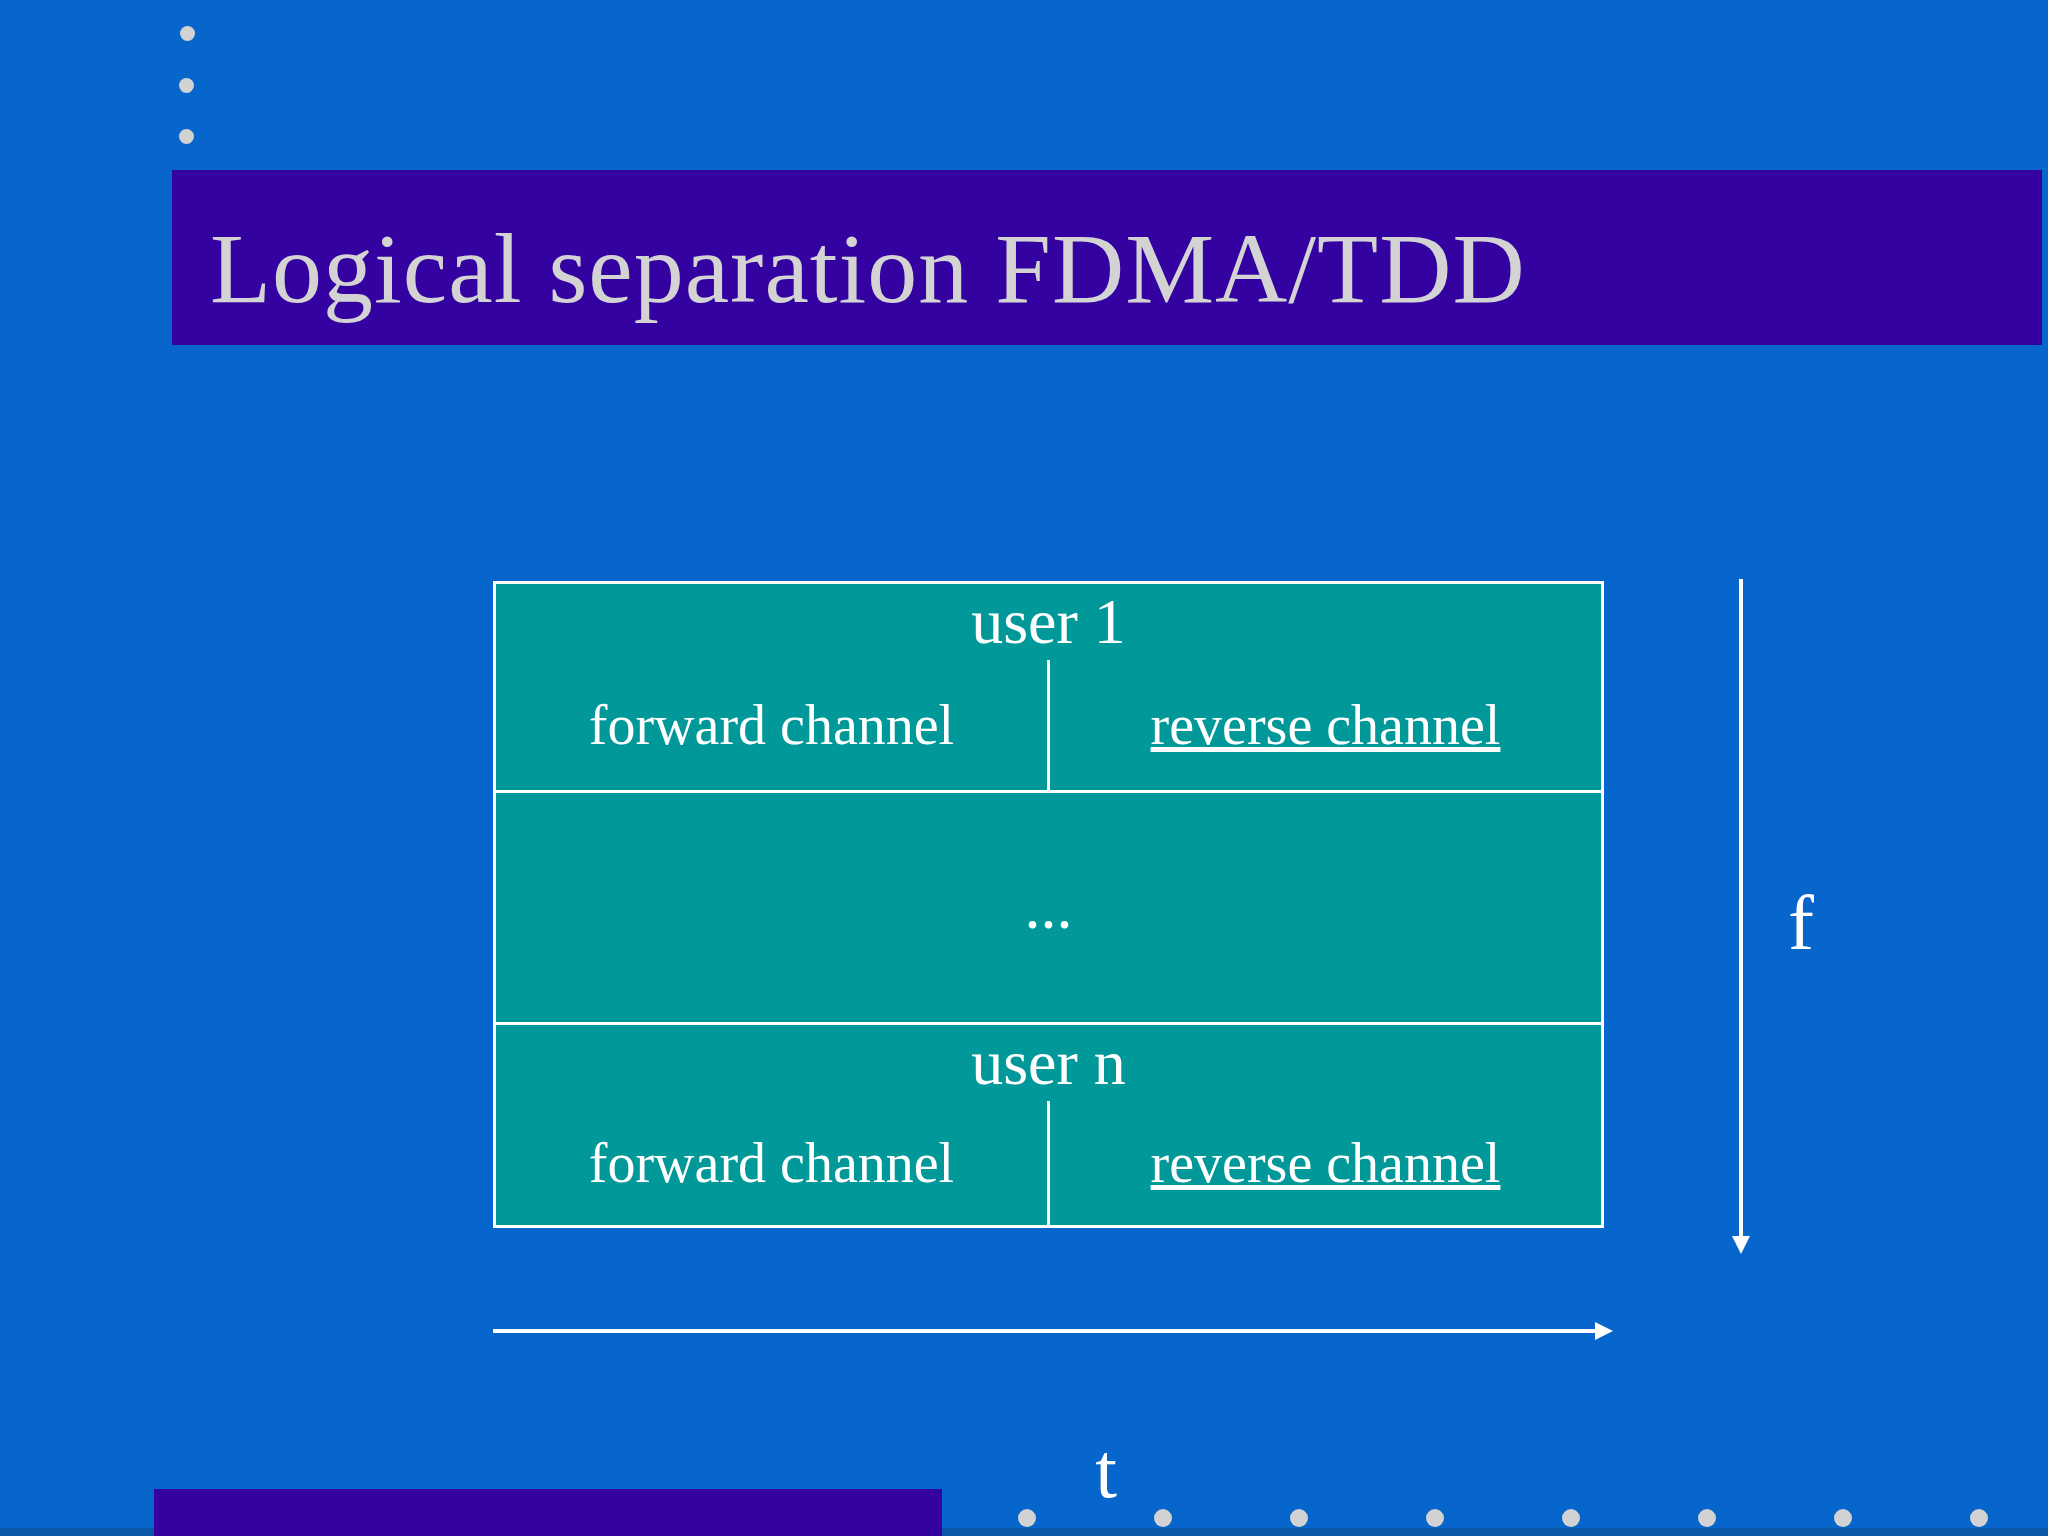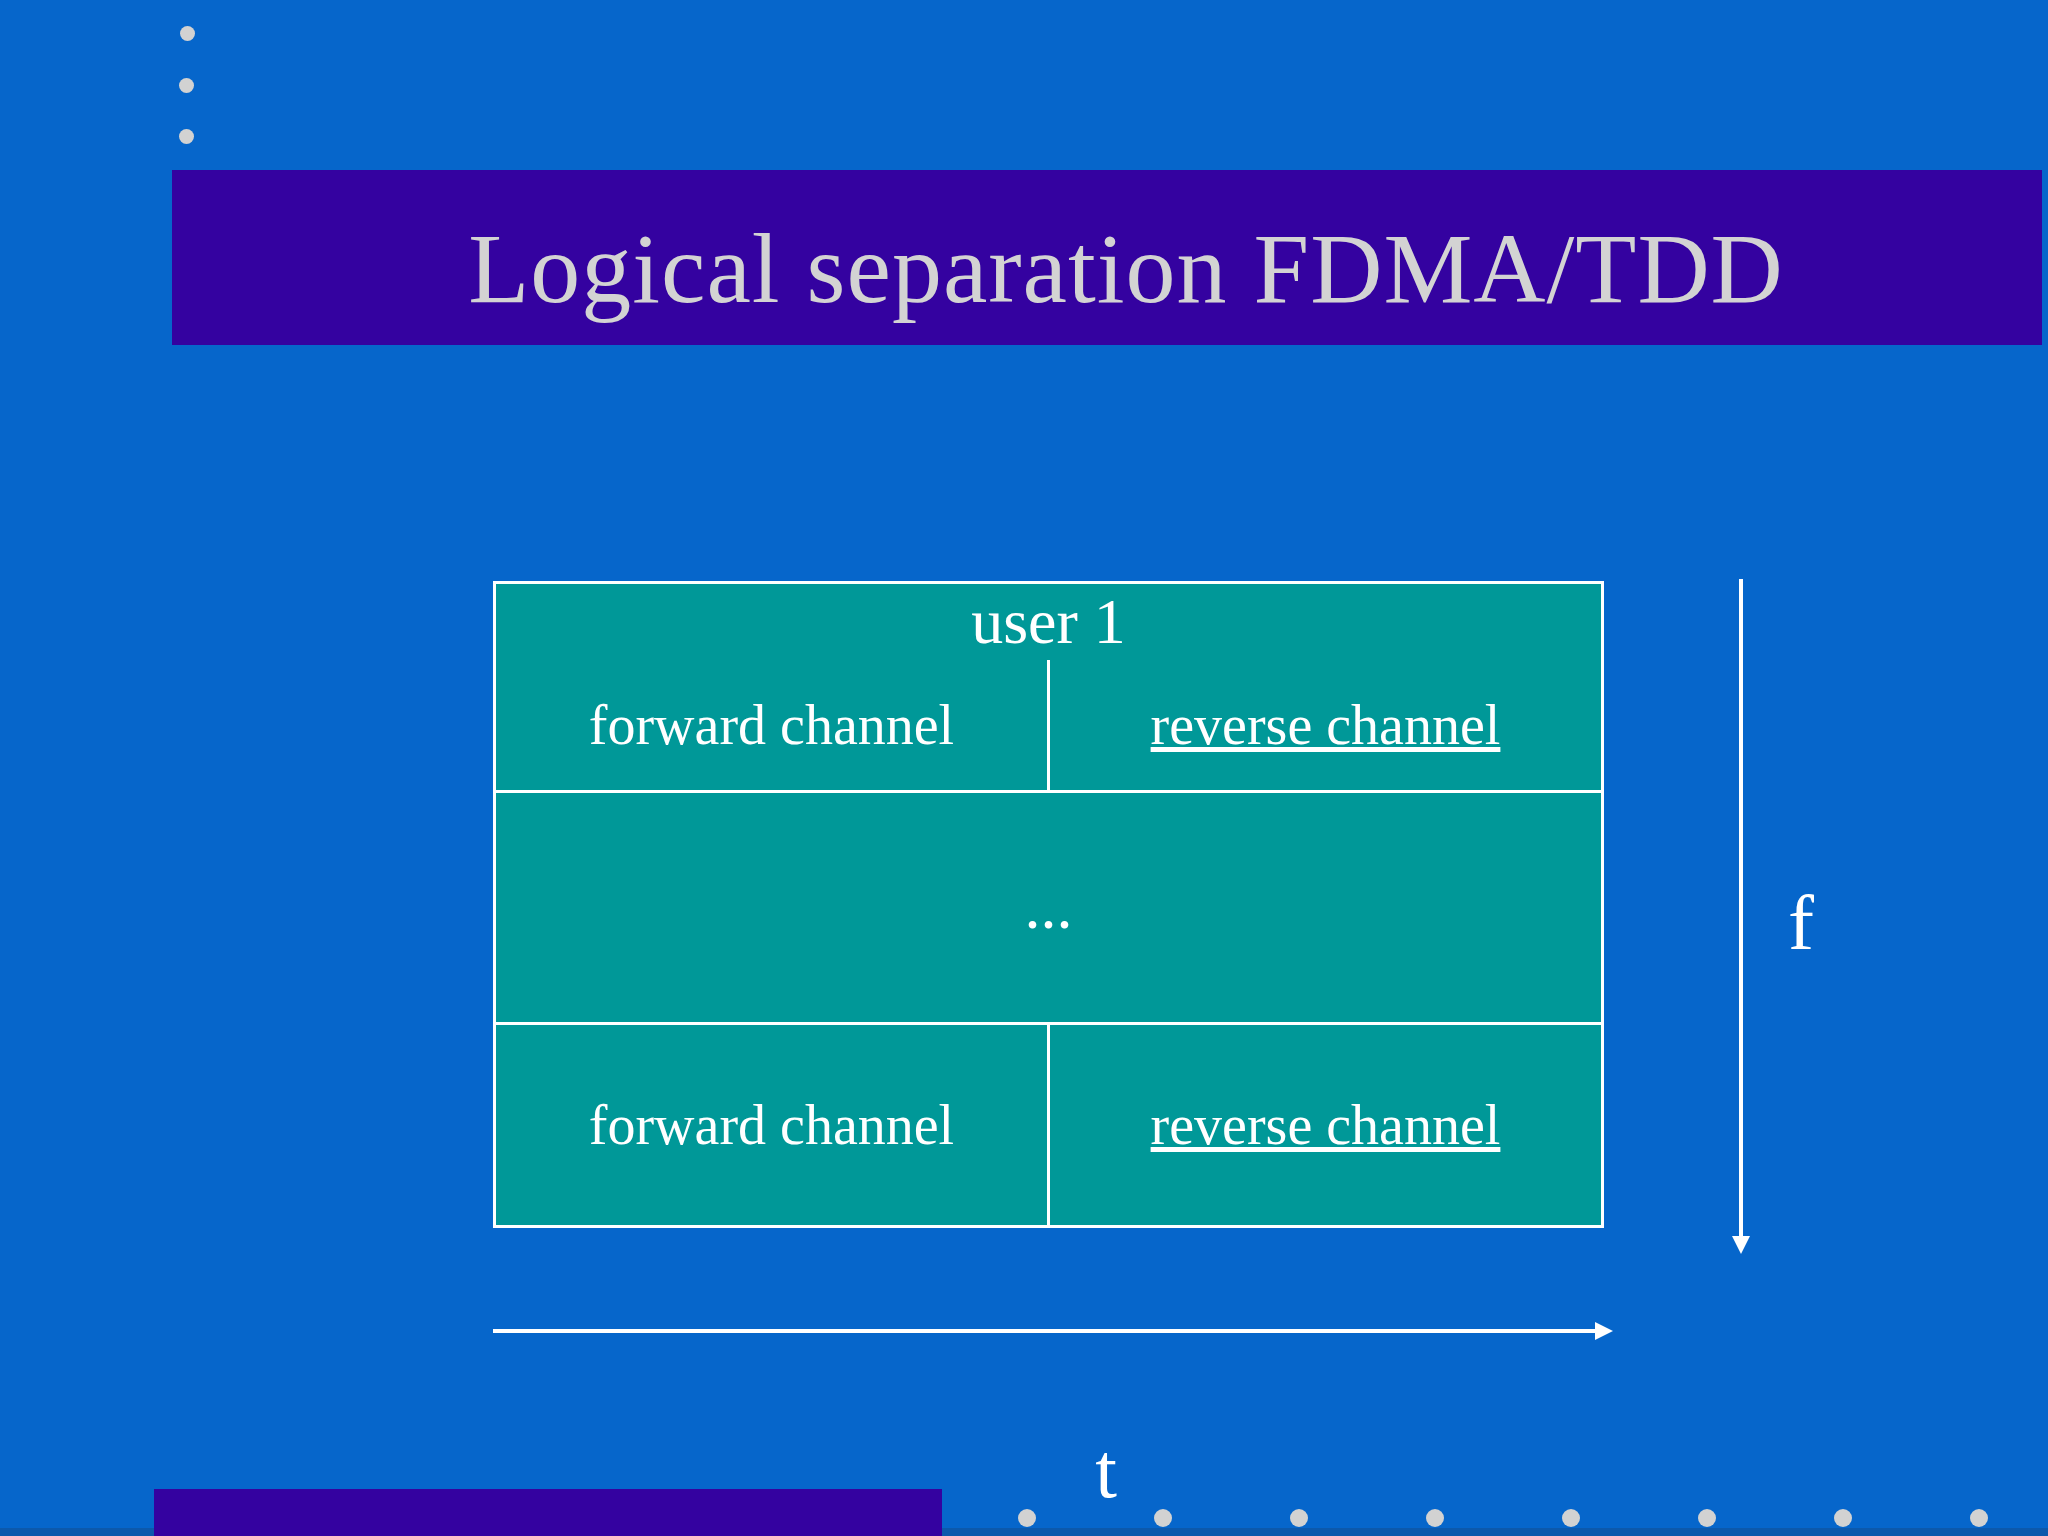--- a/index.html
+++ b/index.html
@@ -36,21 +36,20 @@
     background: #3402A0;
   }
   .title-text {
     display: block;
     padding-left: 38px;
     font-size: 100px;
     line-height: 198px;
     color: #D3D3D3;
     white-space: nowrap;
     letter-spacing: 1px;
-    text-align: center;
   }
 
   
   .diagram {
     position: absolute;
     left: 493px;
     top: 581px;
     width: 1111px;
     height: 647px;
     background: #009898;
@@ -193,20 +192,21 @@
         <div class="half">forward channel</div>
         <div class="half half-right">reverse channel</div>
       </div>
     </div>
 
     <div class="drow row-mid">
       <span class="ellipsis-label">...</span>
     </div>
 
     <div class="drow row-usern">
+      <div class="row-label">user n</div>
       <div class="channels">
         <div class="half">forward channel</div>
         <div class="half half-right">reverse channel</div>
       </div>
     </div>
 
   </div>
 
   <div class="f-axis-line"></div>
   <div class="f-arrowhead"></div>

